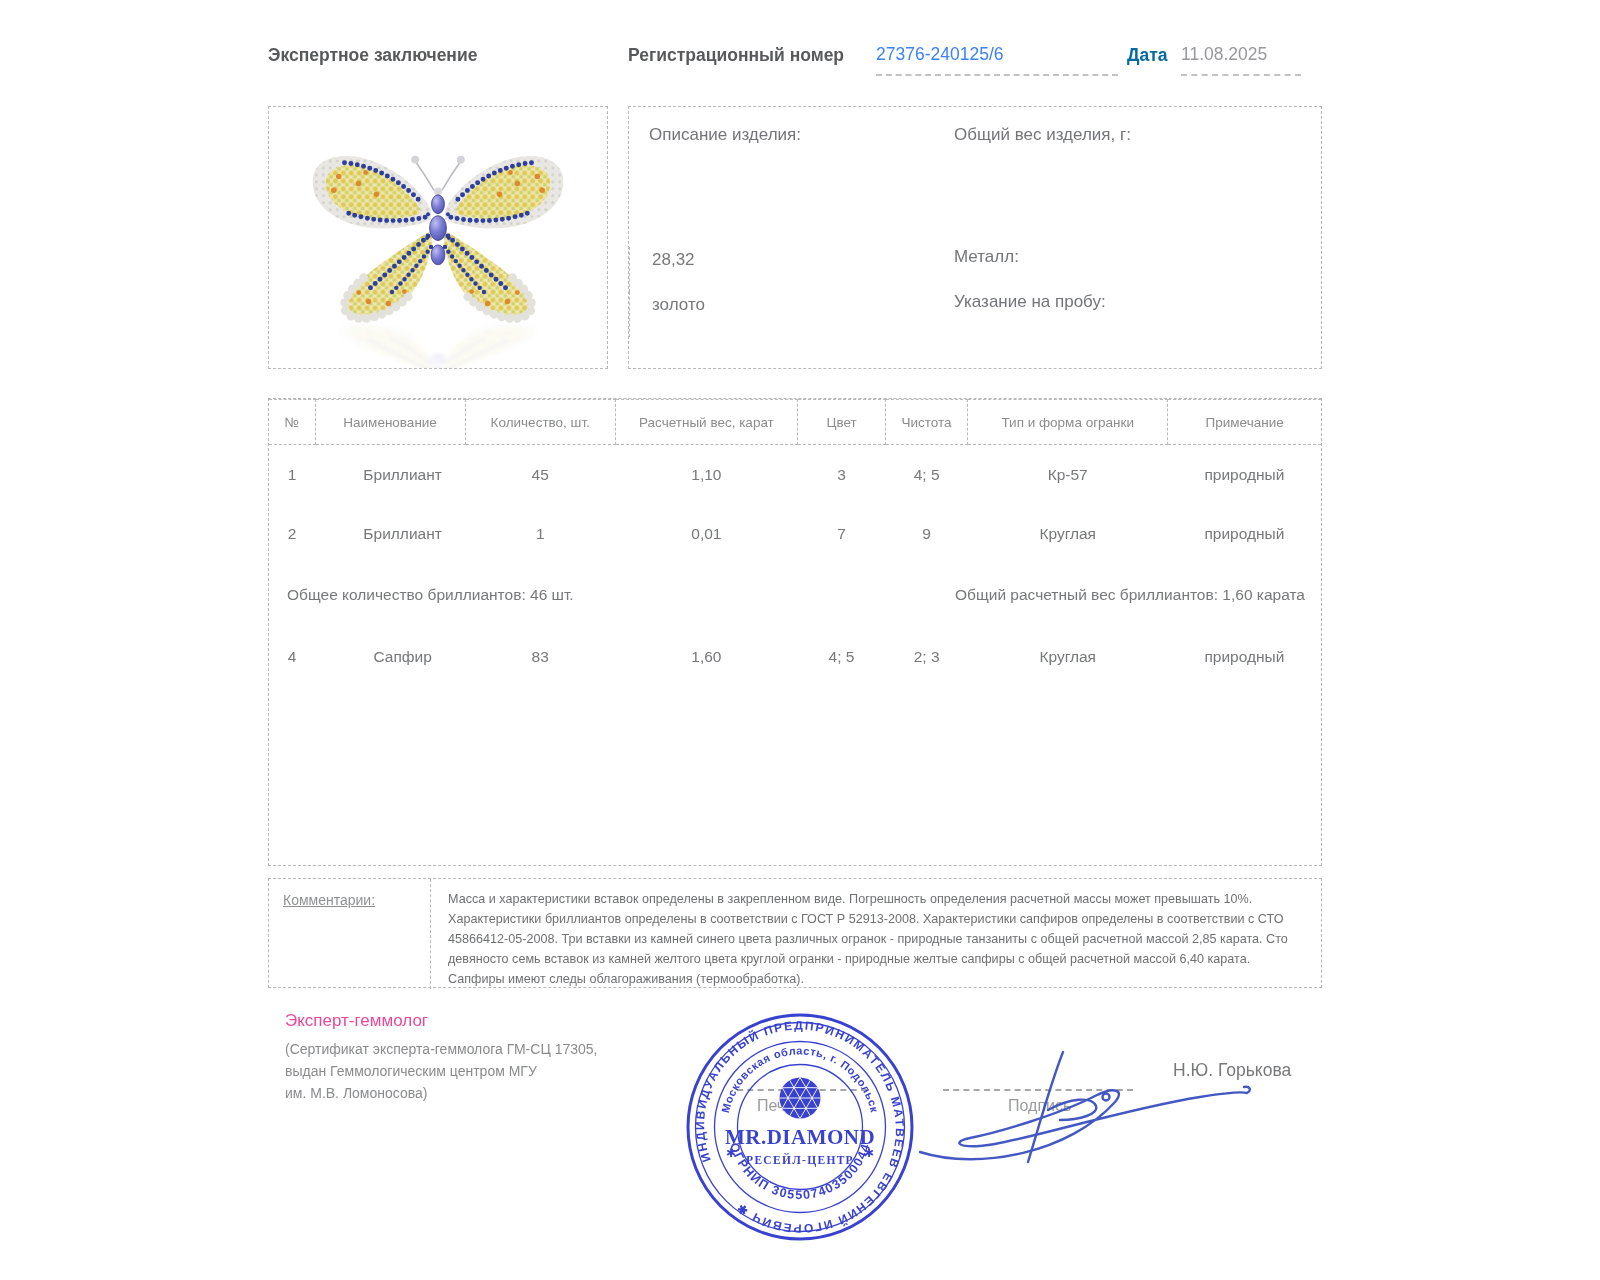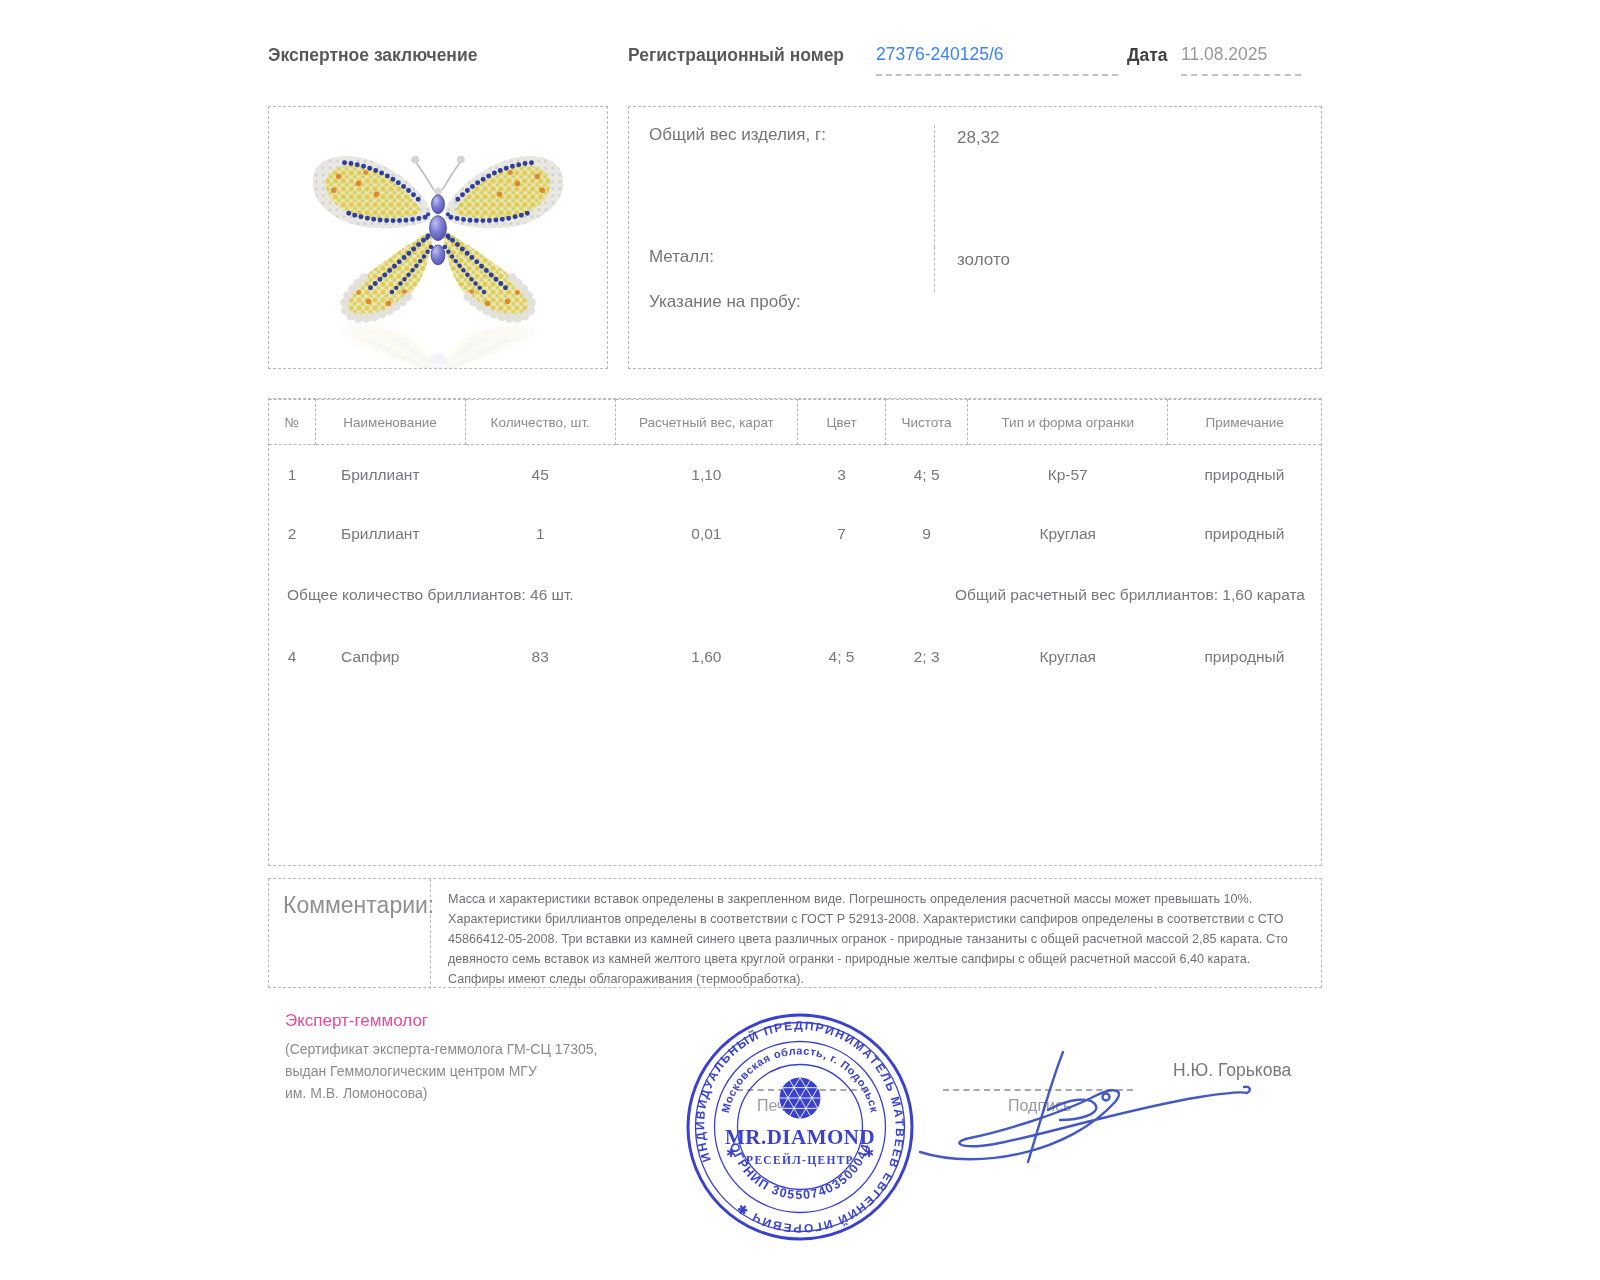--- a/index.html
+++ b/index.html
@@ -7,21 +7,21 @@
     width:1600px;height:1280px;background:#ffffff;position:relative;
     font-family:"Liberation Sans",sans-serif;overflow:hidden;
     -webkit-font-smoothing:antialiased;
   }
   .abs{position:absolute;}
   
   .hdr-title{left:268px;top:45px;font-size:17.5px;font-weight:700;color:#58595b;}
   .reg-label{left:628px;top:45px;font-size:17.5px;font-weight:700;color:#58595b;}
   .reg-value{left:876px;top:44px;width:242px;font-size:17.5px;color:#3b82f6;
              border-bottom:2px dashed #c2c2c2;padding-bottom:9px;}
-  .date-label{left:1127px;top:45px;font-size:17.5px;font-weight:700;color:#404040;}
+  .date-label{left:1127px;top:45px;font-size:17.5px;font-weight:700;color:#0369a1;}
   .date-value{left:1181px;top:44px;width:120px;font-size:17.5px;color:#97989b;
              border-bottom:2px dashed #c2c2c2;padding-bottom:9px;}
   
   .dbox{border:1.5px dashed #b9b9b9;box-sizing:border-box;background:#fff;}
   .img-box{left:268px;top:106px;width:340px;height:263px;}
   .img-box svg{display:block;width:100%;height:100%;}
   
   .desc-box{left:628px;top:106px;width:694px;height:263px;display:grid;
             grid-template-columns:305px 1fr;grid-template-rows:122px 45px 45px 1fr;
             padding-top:18px;}
@@ -31,30 +31,30 @@
   
   .tbl-box{left:268px;top:398px;width:1054px;height:468px;}
   .tbl-title{padding:13px 0 9px 18px;font-size:17px;color:#77787a;}
   table.inserts{width:100%;border-collapse:collapse;table-layout:fixed;}
   table.inserts thead td{border:1.5px dashed #b9b9b9;height:44px;font-size:13.5px;
         color:#8b8c8e;text-align:center;vertical-align:middle;padding:0 4px;}
   table.inserts thead td:first-child{border-left:none;}
   table.inserts thead td:last-child{border-right:none;}
   table.inserts tbody td{height:57px;font-size:15.5px;color:#77787a;text-align:center;
         vertical-align:middle;}
-  table.inserts td.cname{text-align:left;padding-left:26px;}
+  table.inserts td.cname{text-align:center;padding-left:26px;}
   table.inserts tr.sum td{height:62px;font-size:15.5px;color:#77787a;}
   table.inserts tr.sum td.sl{text-align:left;padding-left:18px;}
   table.inserts tr.sum td.sr{text-align:right;padding-right:16px;}
   table.inserts tr.filler td{height:146px;border:none;}
   
   .cmt-box{left:268px;top:878px;width:1054px;height:110px;display:grid;
            grid-template-columns:162px 1fr;}
-  .cmt-label{border-right:1.5px dashed #b9b9b9;padding:13px 0 0 14px;font-size:23px;
-             color:#8f9092;}
+  .cmt-label{border-right:1.5px dashed #b9b9b9;padding:13px 0 0 14px;font-size:14px;
+             color:#8f9092;text-decoration:underline;}
   .cmt-text{padding:10px 16px 0 17px;font-size:12.6px;line-height:20px;color:#6f7072;}
   
   .expert-title{left:285px;top:1011px;font-size:17px;color:#ec4899;}
   .cert{left:285px;top:1038px;font-size:14px;line-height:22px;color:#8a8b8d;}
   .stamp-line{left:737px;top:1089px;width:130px;border-top:2px dashed #a7a7a7;z-index:1;}
   .stamp-caption{left:757px;top:1097px;font-size:16px;color:#9a9b9d;z-index:1;}
   .sig-line{left:943px;top:1089px;width:190px;border-top:2px dashed #a7a7a7;z-index:1;}
   .sig-caption{left:1008px;top:1097px;font-size:16px;color:#9a9b9d;z-index:1;}
   .expert-name{left:1173px;top:1060px;font-size:17.5px;color:#77787a;z-index:1;}
   .stamp-svg{left:683px;top:1010px;width:234px;height:234px;z-index:2;}
@@ -140,20 +140,21 @@
               <circle cx="181" cy="132" r="2"></circle>
           </g>
         </g>
       </defs>
       <use href="#bf"></use>
       <use href="#bf" transform="translate(0,336) scale(1,-0.55)" opacity="0.10" filter="url(#blur3)"></use>
     </svg>
   </div>
 
   <div class="abs dbox desc-box">
+    <div class="lab">Описание изделия:</div>
     <div class="lab">Общий вес изделия, г:</div>
     <div class="val">28,32</div>
     <div class="lab">Металл:</div>
     <div class="val">золото</div>
     <div class="lab">Указание на пробу:</div>
   </div>
 
   <div class="abs dbox tbl-box">
     <table class="inserts">
       <colgroup>

